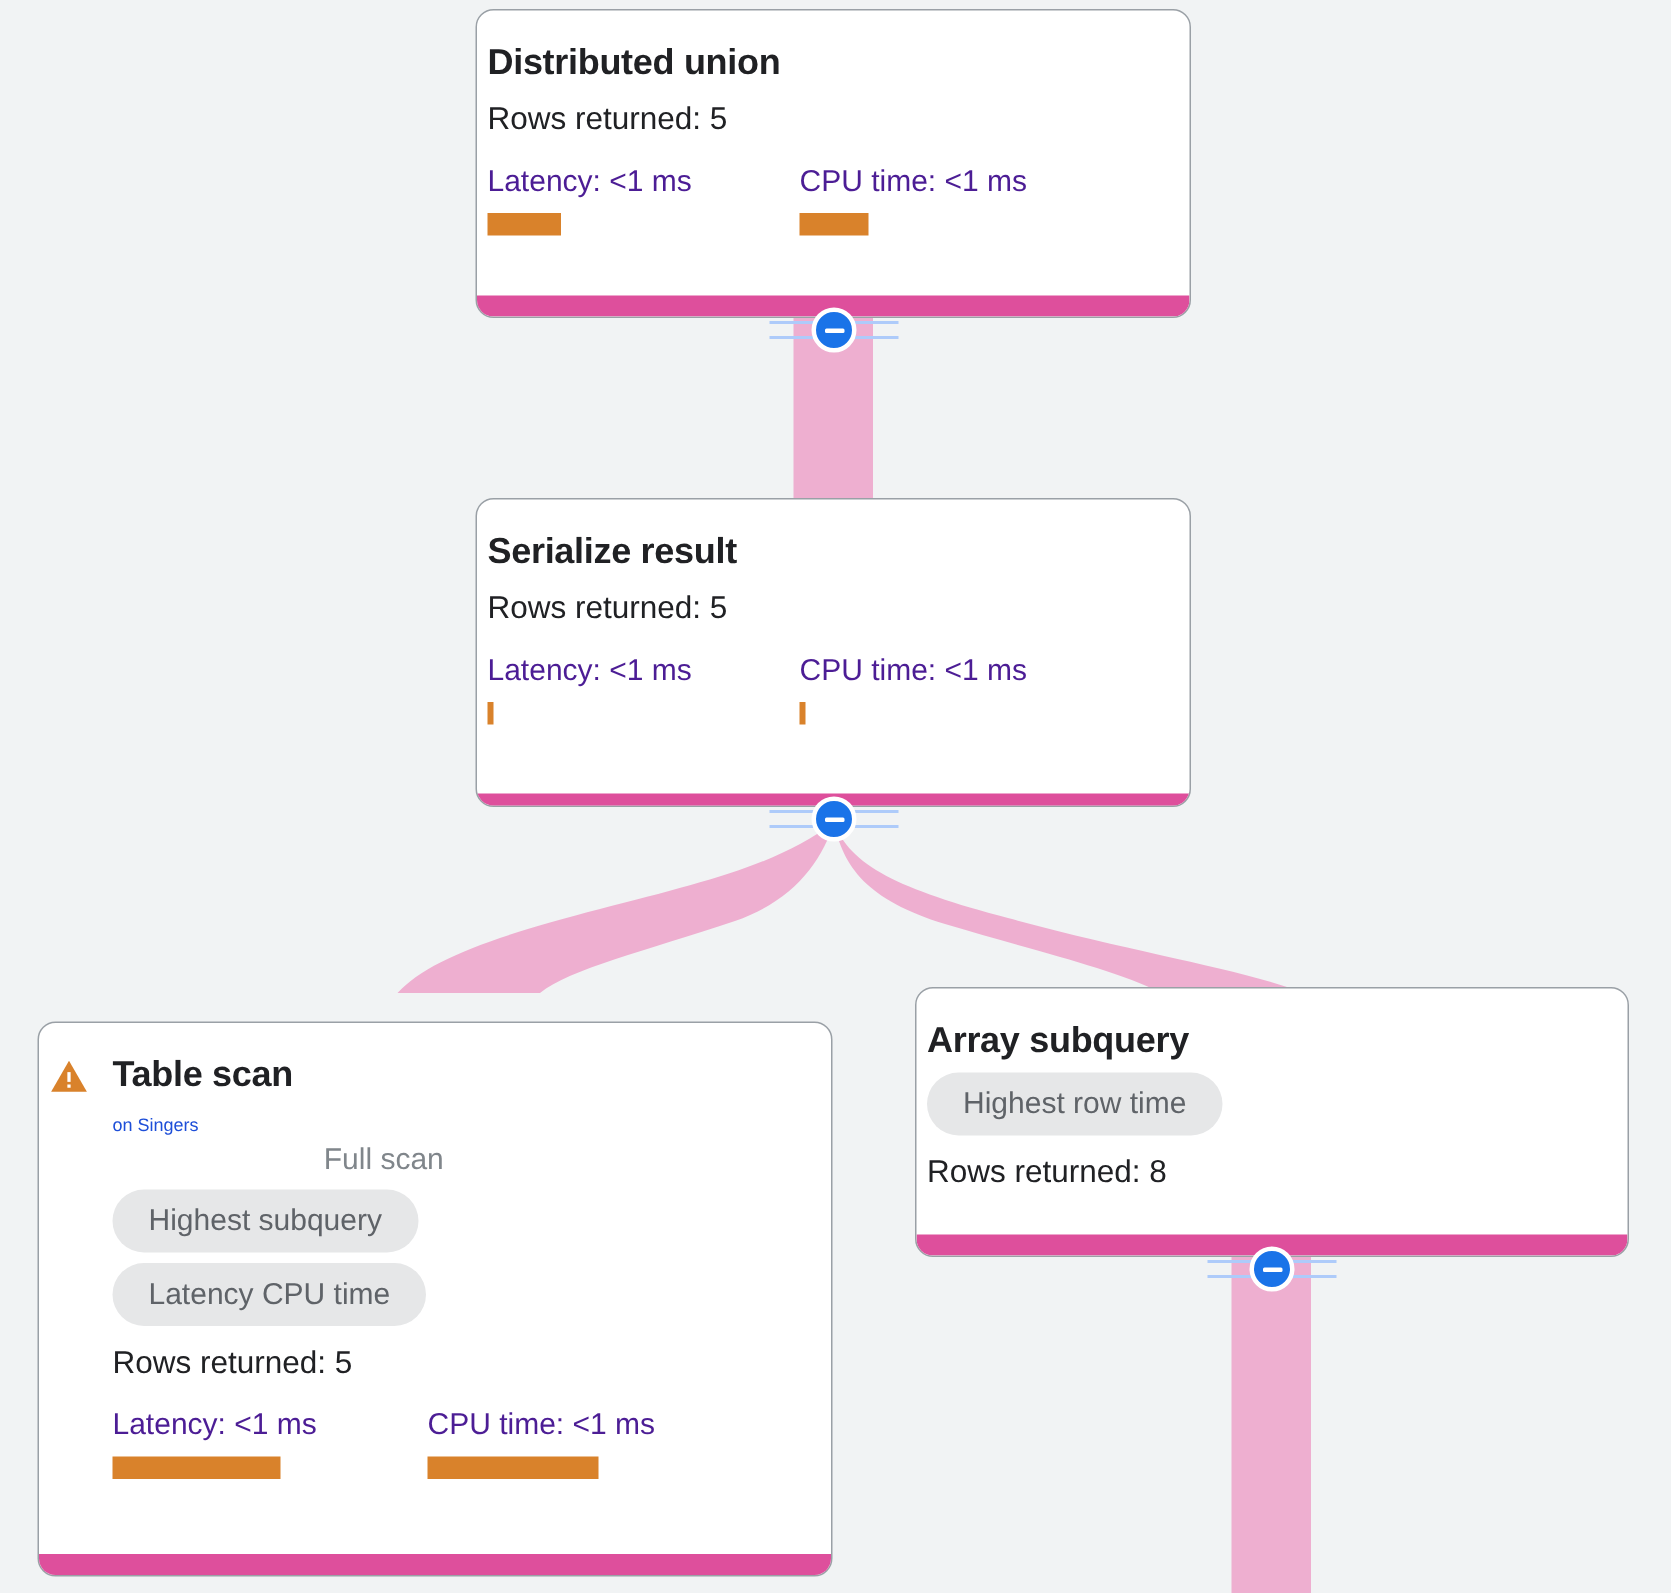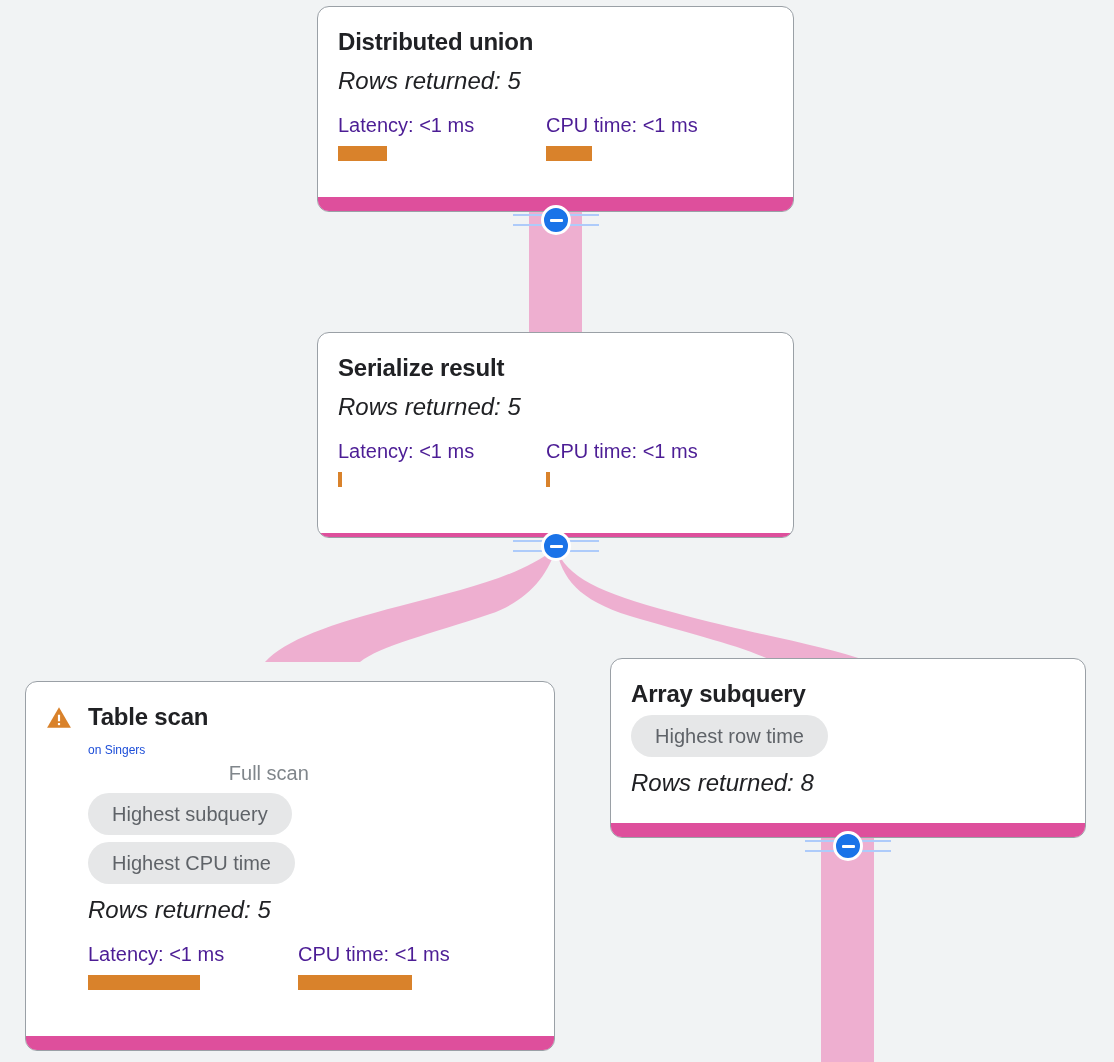--- a/index.html
+++ b/index.html
@@ -35,21 +35,21 @@
     background: #ffffff;
     border: 1px solid #9aa0a6;
     border-radius: 12px;
     box-sizing: border-box;
     overflow: hidden;
     display: flex;
     flex-direction: column;
   }
   .node-body {
     flex: 1 1 auto;
-    padding: 22px 20px 10px 20px;
+    padding: 22px 20px 10px 7px;
     display: flex;
     flex-direction: column;
   }
   .node-footer {
     flex: 0 0 auto;
     height: 14px;
     background: #de4f9c;
   }
   .title-row {
     display: flex;
@@ -78,25 +78,24 @@
     line-height: 1.2;
   }
   .node-sub-muted {
     font-size: 20px;
     color: #80868b;
     margin-top: 4px;
     line-height: 1.2;
     text-align: center;
   }
   .rows-line {
-    font-size: 24px;
+    font-size: 21px;
     color: #202124;
     margin-top: 12px;
     line-height: 1.2;
-    font-style: italic;
   }
   .badges {
     margin-top: 8px;
     display: flex;
     flex-direction: column;
     align-items: flex-start;
     gap: 7px;
   }
   .badge {
     background: #e6e7e8;
@@ -262,21 +261,21 @@
           <path d="M12 2 L23 21 L1 21 Z" fill="#d9822b"></path>
           <rect x="11" y="9" width="2" height="6" fill="#ffffff"></rect>
           <rect x="11" y="16.6" width="2" height="2" fill="#ffffff"></rect>
         </svg>
         <div style="display:flex; flex-direction:column;">
           <h2 class="node-title">Table scan</h2>
           <div class="node-sub">on Singers</div>
           <div class="node-sub-muted">Full scan</div>
           <div class="badges">
             <span class="badge" style="background: rgb(230, 231, 232); color: rgb(95, 99, 104);">Highest subquery</span>
-            <span class="badge" style="background: rgb(230, 231, 232); color: rgb(95, 99, 104);">Highest CPU time</span>
+            <span class="badge" style="background: rgb(230, 231, 232); color: rgb(95, 99, 104);">Latency CPU time</span>
           </div>
           <div class="rows-line">Rows returned: 5</div>
           <div class="metrics">
             <div class="metric">
               <span class="metric-label">Latency: &lt;1 ms</span>
               <span class="metric-bar" style="width: 112px; background: rgb(217, 130, 43);"></span>
             </div>
             <div class="metric">
               <span class="metric-label">CPU time: &lt;1 ms</span>
               <span class="metric-bar" style="width: 114px; background: rgb(217, 130, 43);"></span>

